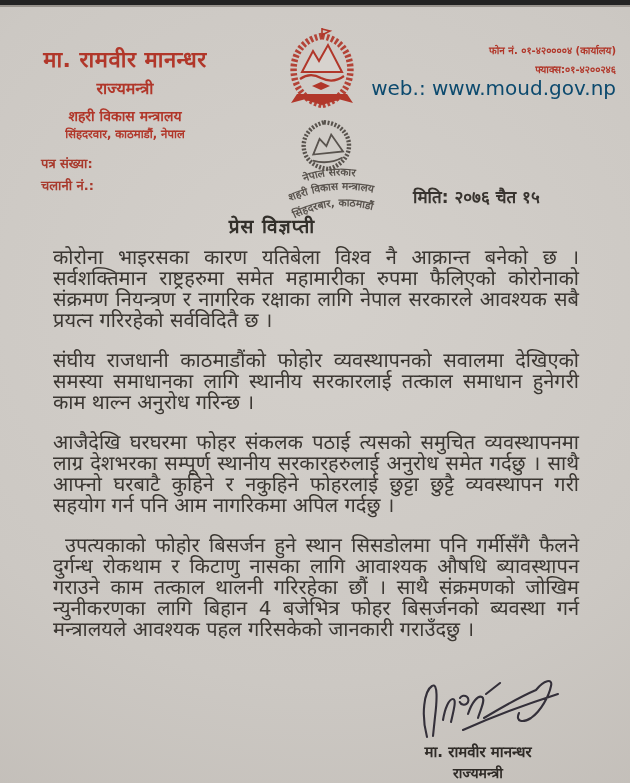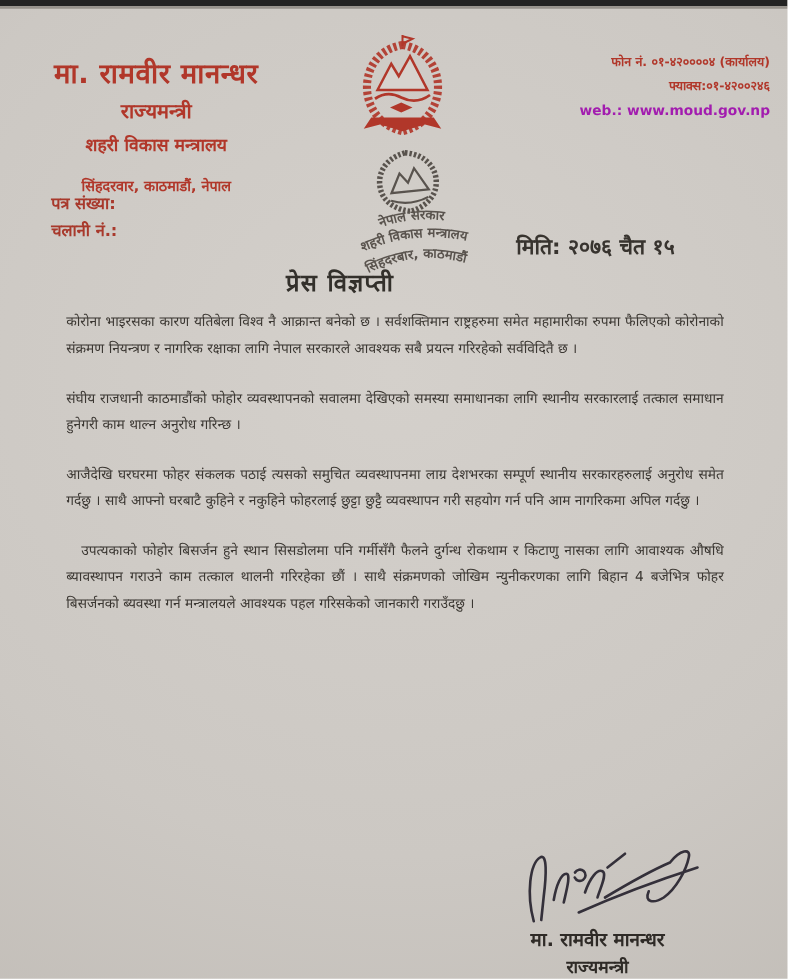--- a/index.html
+++ b/index.html
@@ -10,47 +10,47 @@
       radial-gradient(ellipse 120% 90% at 50% 38%, #d4d0cb 0%, #ccc8c3 55%, #beb9b3 100%);
   }
   .photo-edge-top{position:absolute;top:0;left:0;width:630px;height:5px;background:#232323;}
   .photo-edge-top2{position:absolute;top:5px;left:0;width:630px;height:2px;background:#97928c;}
 
   
   .official-block{position:absolute;left:16px;top:47px;width:218px;text-align:center;color:#b1372a;}
   .official-name{font-size:22px;font-weight:700;letter-spacing:.5px;line-height:26px;}
   .official-post{font-size:16px;font-weight:700;margin-top:4px;}
   .official-ministry{font-size:14px;font-weight:700;margin-top:7px;}
-  .official-address{font-size:11.5px;font-weight:700;margin-top:16px;}
+  .official-address{font-size:11.5px;font-weight:700;margin-top:1px;}
 
   
   .emblem{position:absolute;left:285px;top:27px;width:74px;height:84px;}
 
   
   .contact-block{position:absolute;right:14px;top:41px;text-align:right;line-height:19px;}
   .contact-phone,.contact-fax{font-size:10px;font-weight:700;color:#b1372a;}
-  .contact-web{font-size:11px;font-weight:700;color:#a21caf;}
+  .contact-web{font-size:20px;font-weight:400;color:#0c4a6e;}
 
   
   .ref-block{position:absolute;left:13px;top:153px;color:#a8392c;}
   .ref-line{font-size:13px;font-weight:700;line-height:22px;margin-left:28px;}
 
   
   .stamp{position:absolute;left:258px;top:116px;width:142px;height:110px;transform:rotate(-6deg);opacity:.88;}
 
   
   .date-line{position:absolute;left:413px;top:185px;font-size:17px;color:#38342f;font-weight:700;}
 
   
   .press-title{position:absolute;left:0;top:213px;width:544px;text-align:center;
     font-size:19px;font-weight:700;color:#33302b;letter-spacing:1px;}
 
   
   .letter-body{position:absolute;left:53px;top:247px;width:526px;color:#3b3732;
-    font-size:11px;line-height:21px;text-align:justify;}
+    font-size:20px;line-height:21px;text-align:justify;}
   .letter-body p{margin:0 0 19px 0;}
   .letter-body p.indent{text-indent:12px;}
 
   
   .signature-scrawl{position:absolute;left:418px;top:673px;width:152px;height:70px;}
   .signature-block{position:absolute;left:383px;top:741px;width:190px;text-align:center;color:#2f2b27;}
   .signature-name{font-size:15px;font-weight:700;}
   .signature-post{font-size:14px;font-weight:600;margin-top:2px;}
 </style>
 </head>

